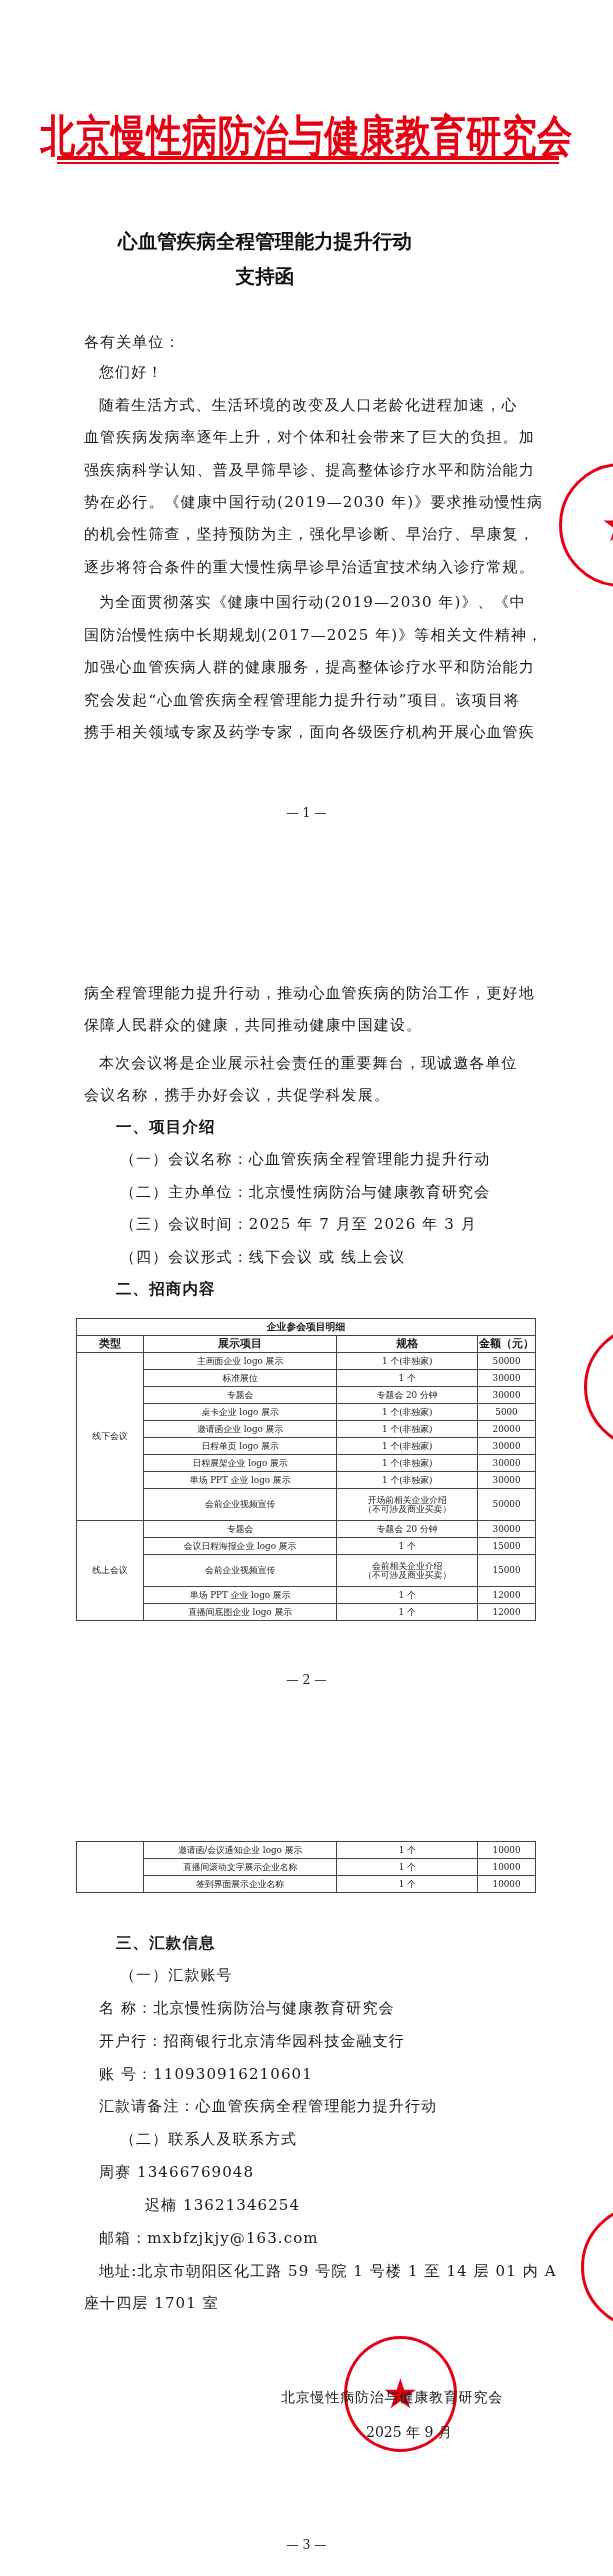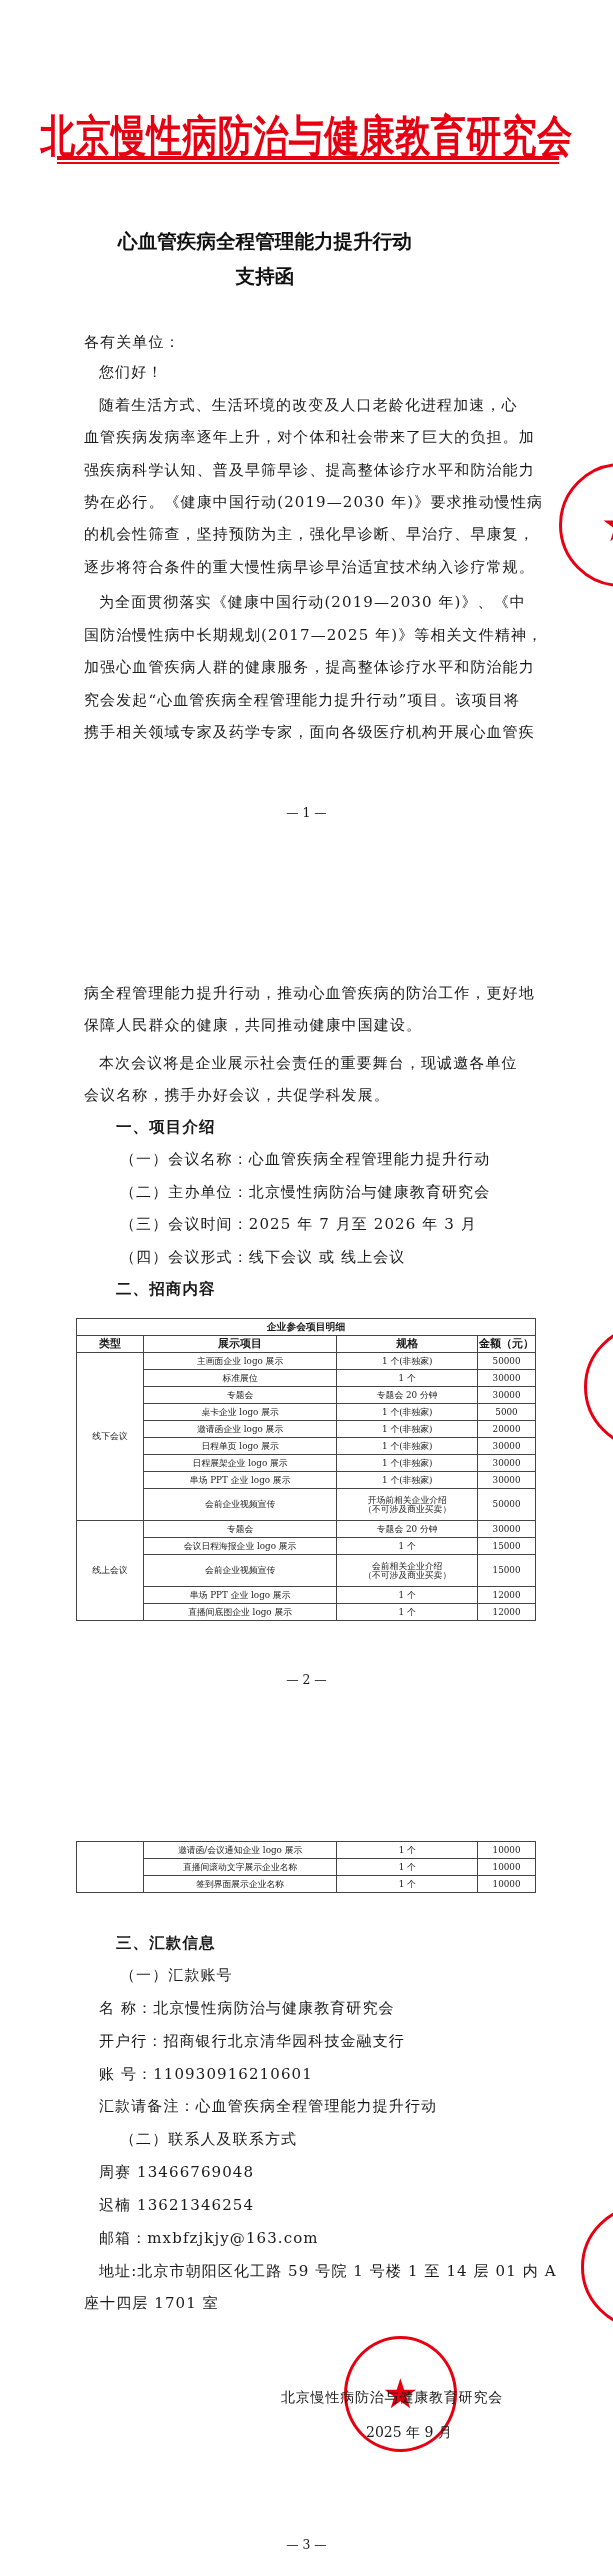--- a/index.html
+++ b/index.html
@@ -204,21 +204,21 @@
   </table>
 
 <div class="abs line heading" style="top:1933px;">三、汇款信息</div>
 <div class="abs line subhead" style="top:1965px;">（一）汇款账号</div>
 <div class="abs line indent" style="top:1998px;">名    称：北京慢性病防治与健康教育研究会</div>
 <div class="abs line indent" style="top:2031px;">开户行：招商银行北京清华园科技金融支行</div>
 <div class="abs line indent" style="top:2064px;">账    号：110930916210601</div>
 <div class="abs line indent" style="top:2096px;">汇款请备注：心血管疾病全程管理能力提升行动</div>
 <div class="abs line subhead" style="top:2129px;">（二）联系人及联系方式</div>
 <div class="abs line indent" style="top:2162px;">周赛 13466769048</div>
-<div class="abs line indent" style="top:2195px;">迟楠 13621346254</div>
+<div class="abs line indent" style="top:2195px;margin-left:46px;">迟楠 13621346254</div>
 <div class="abs line indent" style="top:2228px;">邮箱：mxbfzjkjy@163.com</div>
 <div class="abs line indent" style="top:2261px;">地址:北京市朝阳区化工路 59 号院 1 号楼 1 至 14 层 01 内 A</div>
 <div class="abs line" style="top:2293px;">座十四层 1701 室</div>
 
 <div class="seal" style="left:581px; top:2205px; width:124px; height:124px;"></div>
 
 <div class="seal" style="left:344px; top:2336px; width:113px; height:116px;">
   <span class="star" style="font-size:41px;">★</span>
 </div>
 

